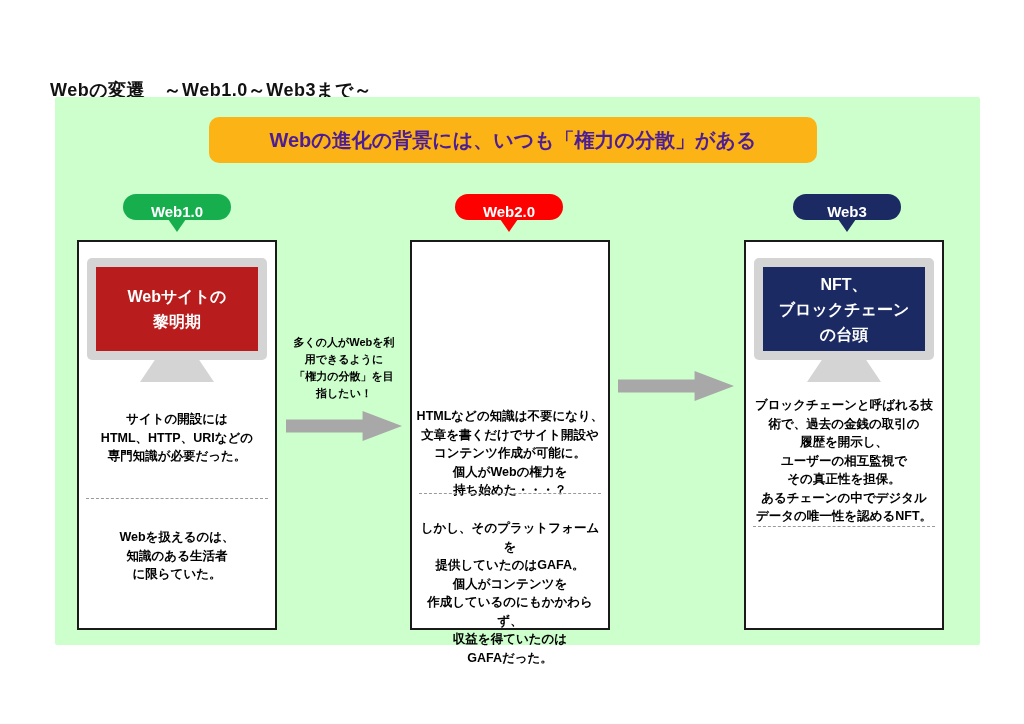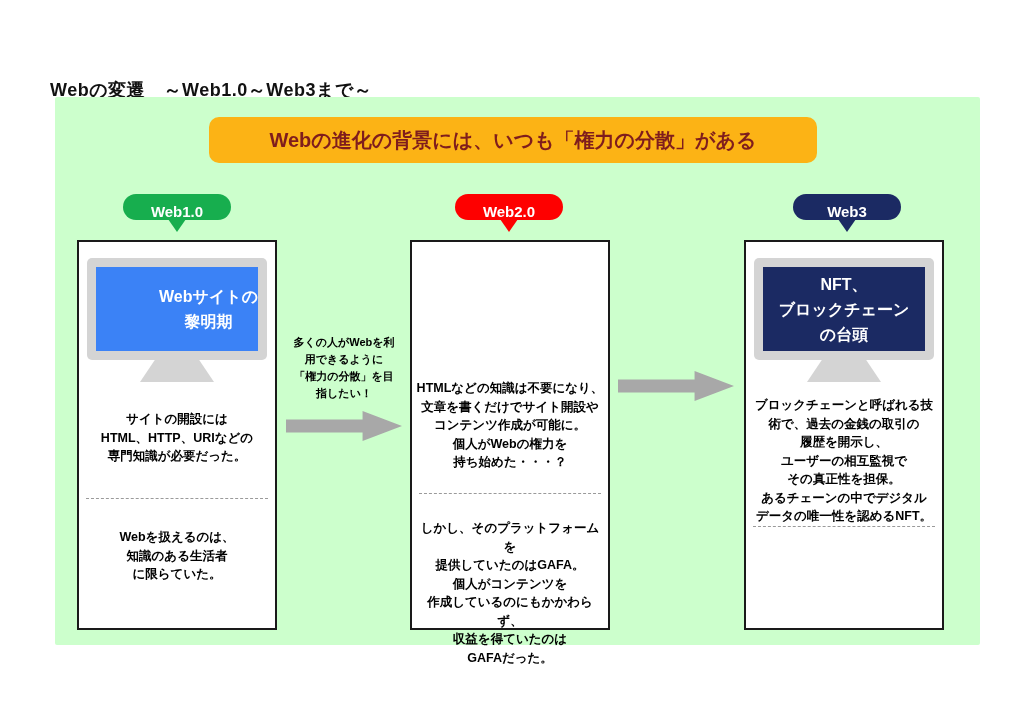--- a/index.html
+++ b/index.html
@@ -16,21 +16,21 @@
 
   .panel {
     position: absolute; left: 55px; top: 97px; width: 925px; height: 548px;
     background: #ccffcc; border-radius: 2px;
   }
 
   .banner {
     position: absolute; left: 209px; top: 117px; width: 608px; height: 46px;
     background: #fcb315; border-radius: 10px;
     display: flex; align-items: center; justify-content: center;
-    font-size: 20px; font-weight: bold; color: #7f1d1d;
+    font-size: 20px; font-weight: bold; color: #4c1d95;
   }
 
   .bubble {
     position: absolute; top: 194px; width: 108px; height: 26px;
     border-radius: 13px; display: flex; align-items: flex-end; justify-content: center;
     color: #fff; font-weight: bold; font-size: 15px;
   }
   .bubble .tail {
     position: absolute; left: 50%; bottom: -12px; margin-left: -9px;
     width: 0; height: 0;
@@ -52,35 +52,35 @@
   .card.era-1 { left: 410px; }
   .card.era-2 { left: 744px; }
 
   .monitor { position: absolute; top: 16px; left: 50%; transform: translateX(-50%); width: 180px; }
   .bezel { background: #d4d4d4; border-radius: 5px; padding: 9px; }
   .screen {
     height: 84px; display: flex; align-items: center; justify-content: center;
     color: #fff; font-weight: bold; font-size: 16px; line-height: 25px;
     text-align: center; white-space: pre-line;
   }
-  .era-0 .screen { background: #3b82f6; justify-content: flex-end; }
+  .era-0 .screen { background: #b91c1c; }
   .era-1 .screen { background: #fe0000; }
   .era-2 .screen { background: #1b2a63; }
   .stand {
     width: 74px; height: 22px; margin: 0 auto; background: #d4d4d4;
     clip-path: polygon(20% 0, 80% 0, 100% 100%, 0 100%);
   }
 
   .desc {
     position: absolute; left: 3px; right: 3px;
     font-size: 12.5px; font-weight: bold; line-height: 18.5px;
     text-align: center; white-space: pre-line; color: #000;
   }
   .era-0 .desc.upper { top: 168px; }
-  .era-1 .desc.upper { top: 137px; }
+  .era-1 .desc.upper { top: 165px; }
   .era-2 .desc.upper { top: 154px; }
   .era-0 .desc.lower { top: 286px; }
   .era-1 .desc.lower { top: 277px; }
   .era-2 .desc.lower { top: 298px; }
 
   .divider {
     position: absolute; left: 7px; right: 7px; height: 0;
     border-top: 1px dashed #9a9a9a;
   }
   .era-0 .divider { top: 256px; }

